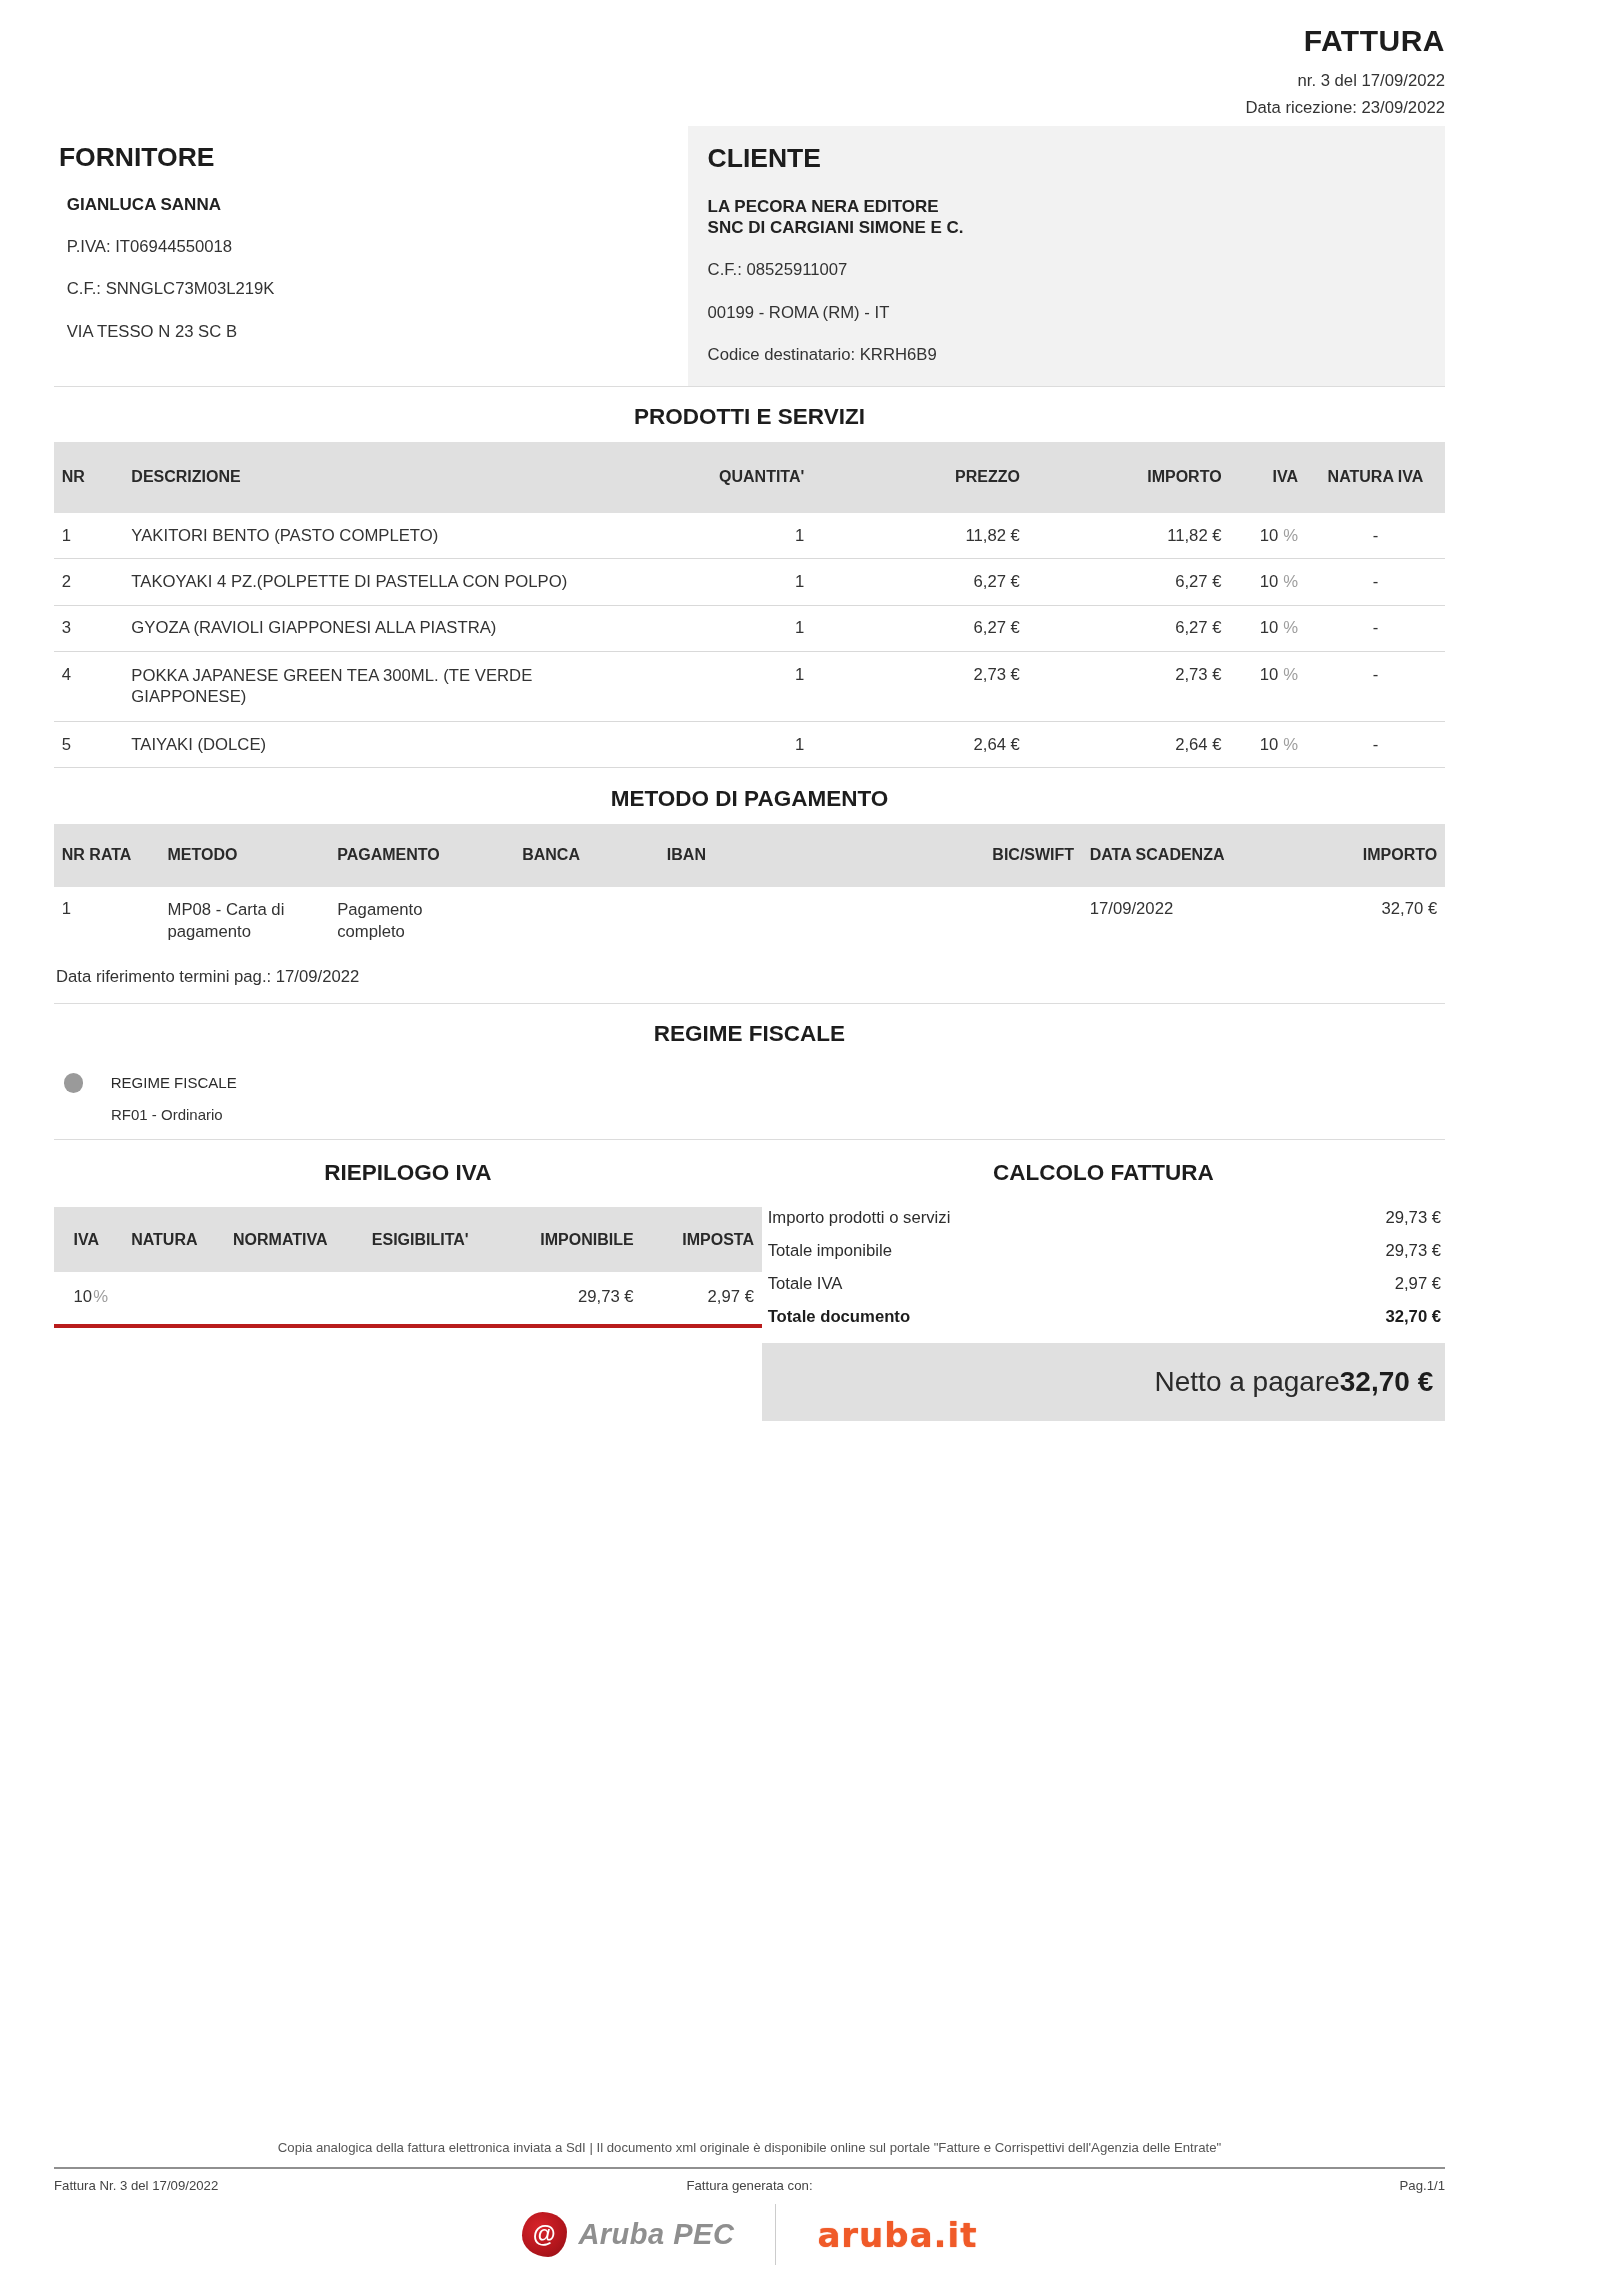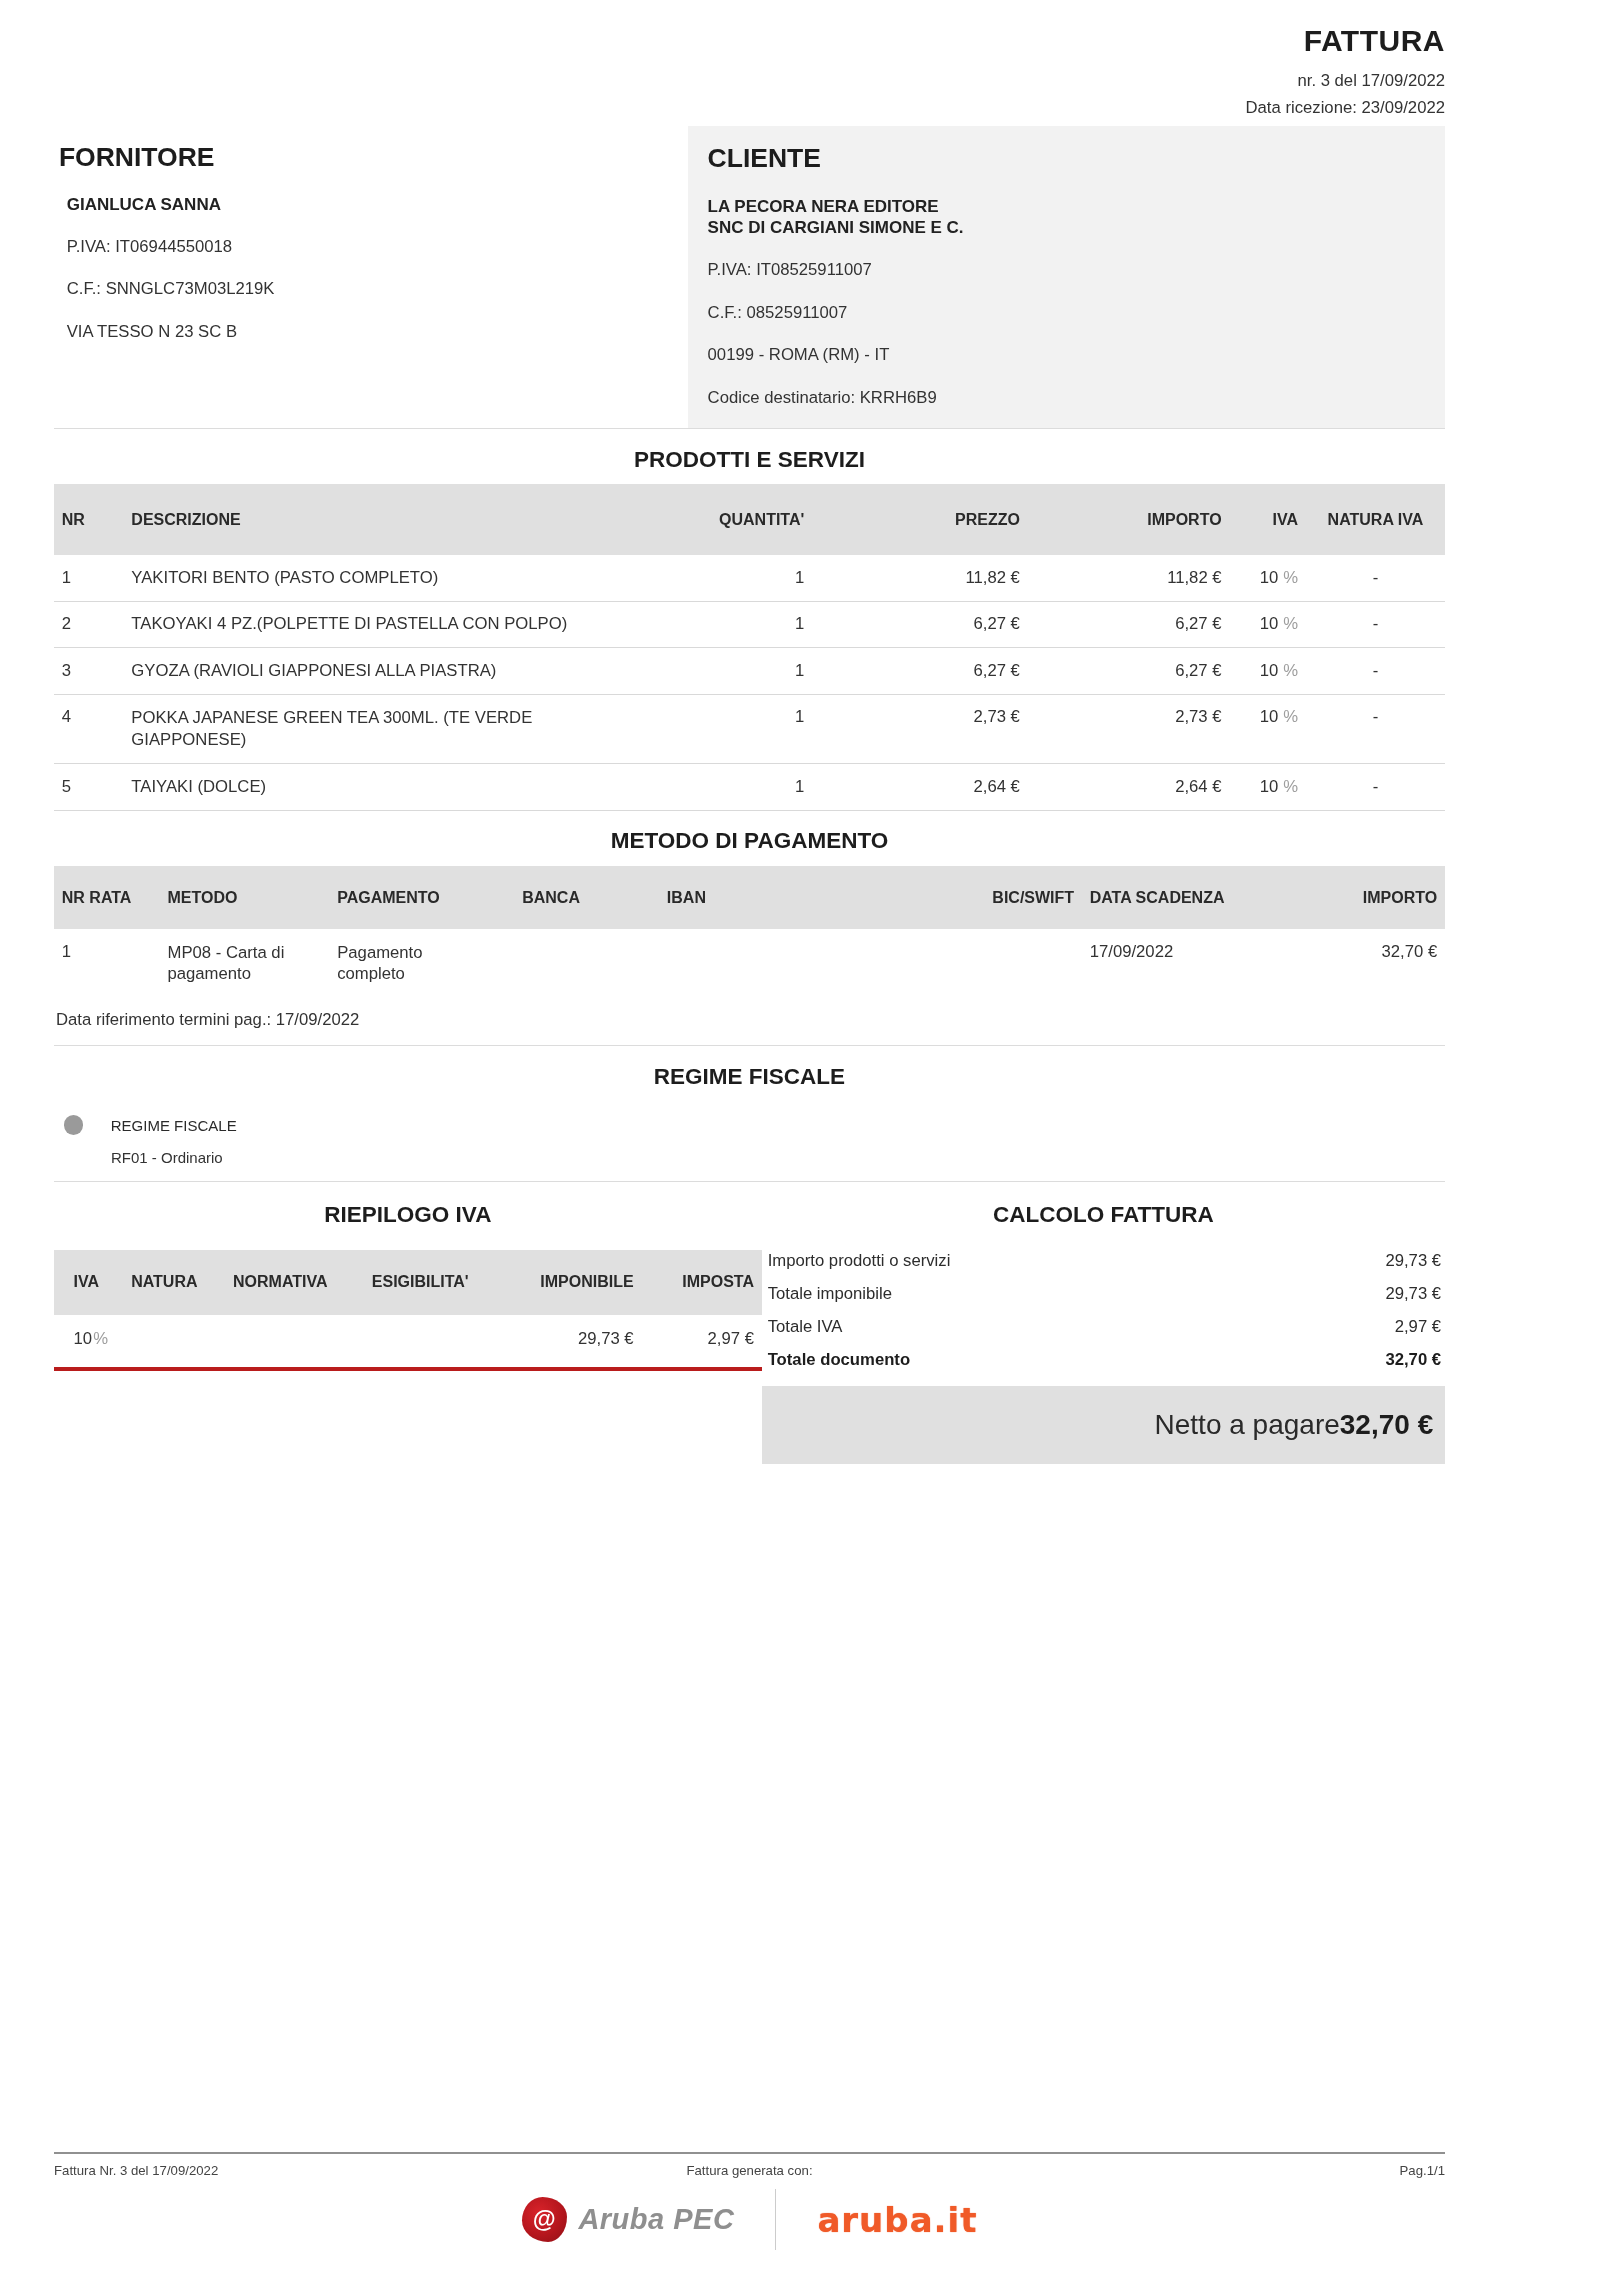--- a/index.html
+++ b/index.html
@@ -100,21 +100,20 @@
       <div class="party-line">P.IVA: IT06944550018</div>
       <div class="party-line">C.F.: SNNGLC73M03L219K</div>
       <div class="party-line">VIA TESSO N 23 SC B</div>
     </div>
     <div class="party-right">
       <div class="party-heading">CLIENTE</div>
       <div class="party-name">
         <div>LA PECORA NERA EDITORE</div>
         <div>SNC DI CARGIANI SIMONE E C.</div>
       </div>
-      <div class="party-line">P.IVA: IT08525911007</div>
       <div class="party-line">C.F.: 08525911007</div>
       <div class="party-line">00199 - ROMA (RM) - IT</div>
       <div class="party-line">Codice destinatario: KRRH6B9</div>
     </div>
   </div>
 
   <hr class="divider">
 
   <div class="section-title">PRODOTTI E SERVIZI</div>
   <table class="products-table">
@@ -291,20 +290,21 @@
         </div>
       </div>
       <div class="net-box">
         <span class="net-label">Netto a pagare</span>
         <span class="net-value">32,70 €</span>
       </div>
     </div>
   </div>
 
   <div class="footer">
+    <div class="legal">Copia analogica della fattura elettronica inviata a SdI | Il documento xml originale è disponibile online sul portale "Fatture e Corrispettivi dell'Agenzia delle Entrate"</div>
     <hr class="footer-line">
     <div class="footer-row" style="position:relative;">
       <span>Fattura Nr. 3 del 17/09/2022</span>
       <span class="mid">Fattura generata con:</span>
       <span>Pag.1/1</span>
     </div>
     <div class="logos">
       <div class="pec-logo">
         <span class="pec-seal">
             <span>@</span>

